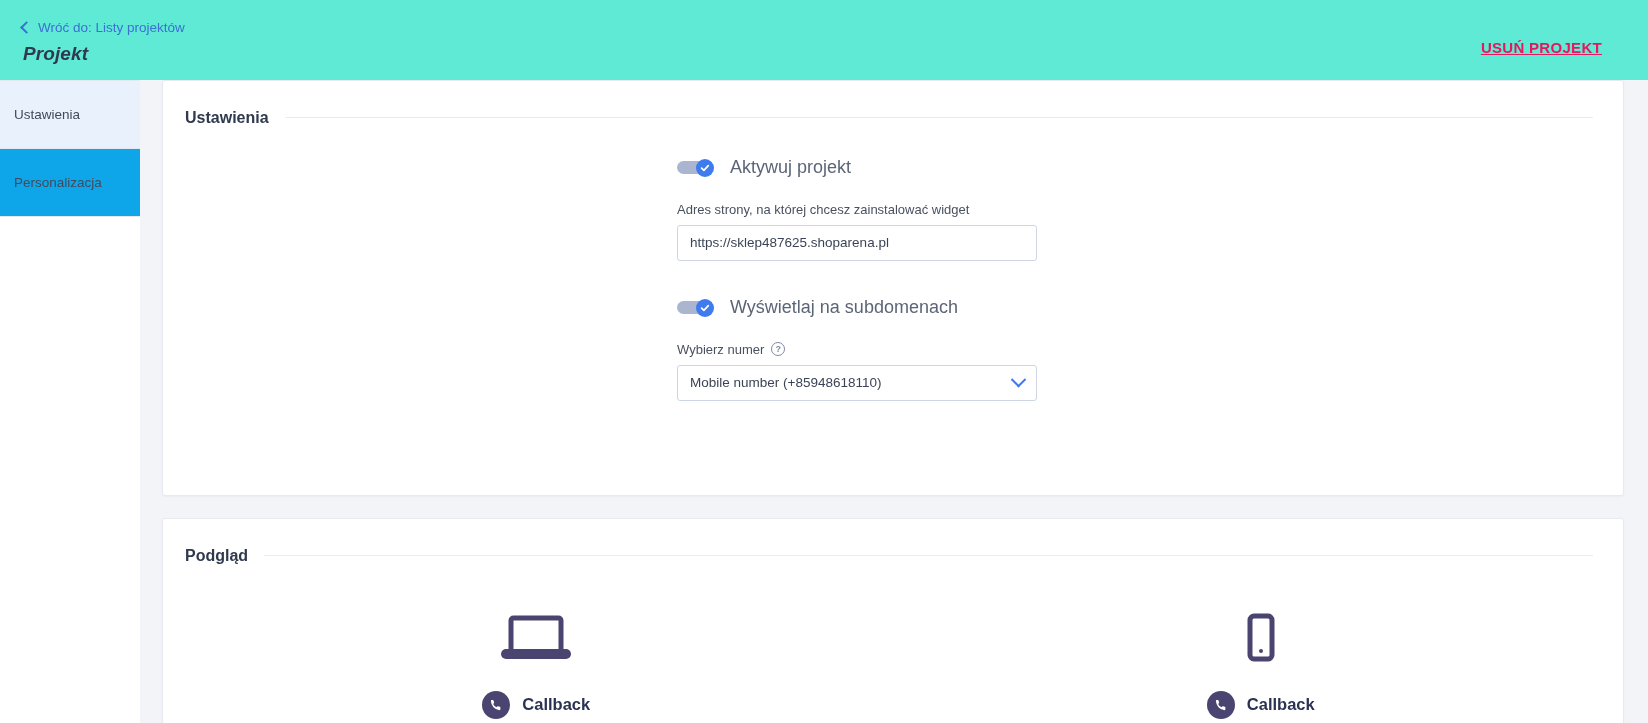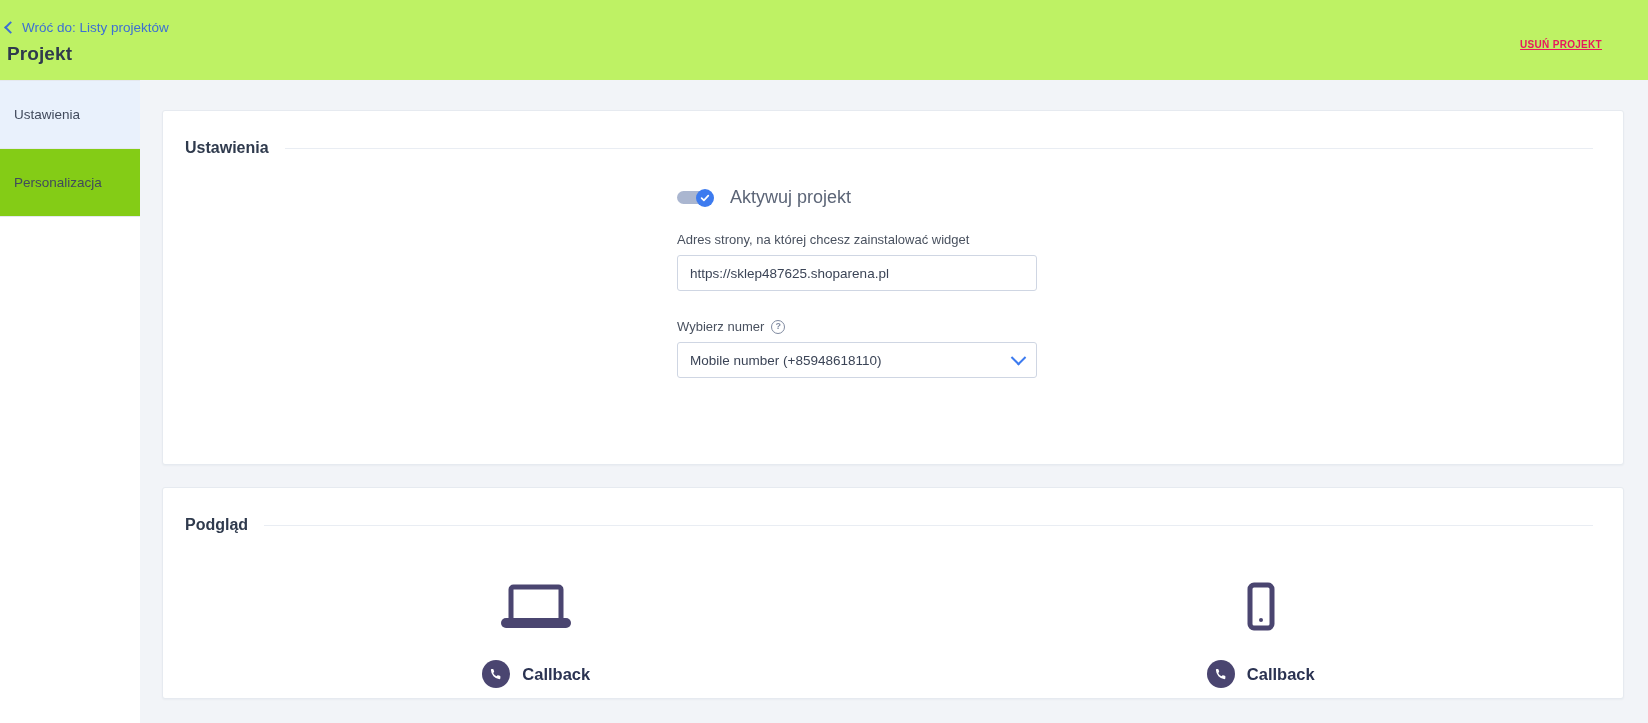--- a/index.html
+++ b/index.html
@@ -15,22 +15,22 @@
     background: #f2f4f8;
     font-family: "Liberation Sans", "DejaVu Sans", sans-serif;
     color: #2b3445;
     -webkit-font-smoothing: antialiased;
   }
 
   
   .topbar {
     position: relative;
     height: 80px;
-    background: #bef264;
-    padding: 18px 0 0 6px;
+    background: #5eead4;
+    padding: 18px 0 0 22px;
   }
   .back-link {
     display: inline-flex;
     align-items: center;
     gap: 7px;
     color: #3d6fd4;
     font-size: 13.5px;
     text-decoration: none;
     line-height: 1;
     cursor: pointer;
@@ -43,26 +43,27 @@
     border-bottom: 2px solid #3d6fd4;
     transform: rotate(45deg);
     margin-bottom: 1px;
   }
   .page-title {
     margin: 7px 0 0 1px;
     font-size: 19px;
     font-weight: bold;
     color: #2f3a4d;
     letter-spacing: .1px;
+    font-style: italic;
   }
   .delete-link {
     position: absolute;
     top: 39px;
     right: 46px;
-    font-size: 10px;
+    font-size: 15px;
     font-weight: bold;
     letter-spacing: .3px;
     color: #e8175d;
     text-decoration: underline;
     cursor: pointer;
   }
 
   
   .shell {
     display: flex;
@@ -80,21 +81,21 @@
   }
   .side-item {
     height: 68px;
     display: flex;
     align-items: center;
     padding-left: 14px;
     font-size: 13.5px;
     color: #414a5c;
     border-bottom: 1px solid #e4e8ef;
     cursor: pointer;
-    background: #84cc16;
+    background: #0ea5e9;
   }
   .side-item.active {
     background: #e9f1fc;
   }
 
   
   .content {
     flex: 1;
     padding: 6px 24px 0 22px;
   }
@@ -168,21 +169,21 @@
     align-items: center;
     justify-content: center;
   }
   .toggle .knob svg { display: block; }
   .toggle-label {
     font-size: 18px;
     color: #5c6577;
   }
 
   
-  .field { margin-bottom: 28px; }
+  .field { margin-bottom: 36px; }
   .field-label {
     display: flex;
     align-items: center;
     gap: 7px;
     font-size: 13px;
     color: #49515f;
     margin-bottom: 8px;
   }
   .help-icon {
     display: inline-flex;
@@ -303,20 +304,31 @@
               </span>
             </span>
             <span class="toggle-label">Aktywuj projekt</span>
           </div>
 
           <div class="field">
             <div class="field-label">Adres strony, na której chcesz zainstalować widget</div>
             <input class="text-input" type="text" value="https://sklep487625.shoparena.pl" style="">
           </div>
 
+          <div class="toggle-row" style="margin-top:28px;">
+            <span class="toggle">
+              <span class="track"></span>
+              <span class="knob">
+                <svg width="10" height="10" viewBox="0 0 10 10">
+                  <path d="M1.6 5.1 L3.9 7.3 L8.3 2.6" fill="none" stroke="#ffffff" stroke-width="1.7" stroke-linecap="round" stroke-linejoin="round"></path>
+                </svg>
+              </span>
+            </span>
+            <span class="toggle-label">Wyświetlaj na subdomenach</span>
+          </div>
 
           <div class="field">
             <div class="field-label">
               <span>Wybierz numer</span>
               <span class="help-icon">?</span>
             </div>
             <div class="select-box">
               <span>Mobile number (+85948618110)</span>
               <span class="chevron-down"></span>
             </div>

